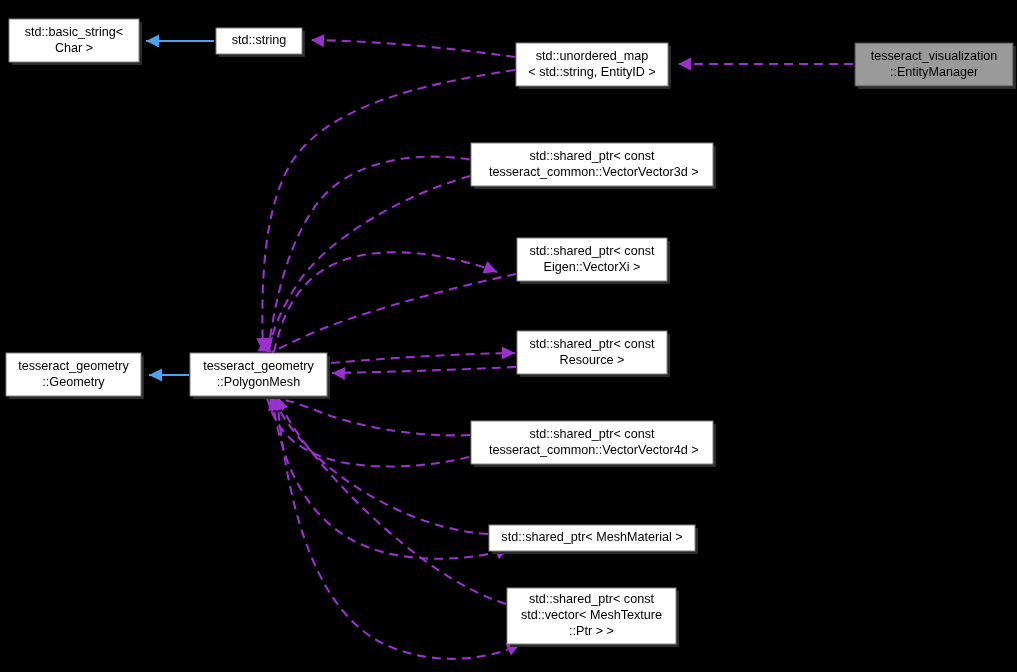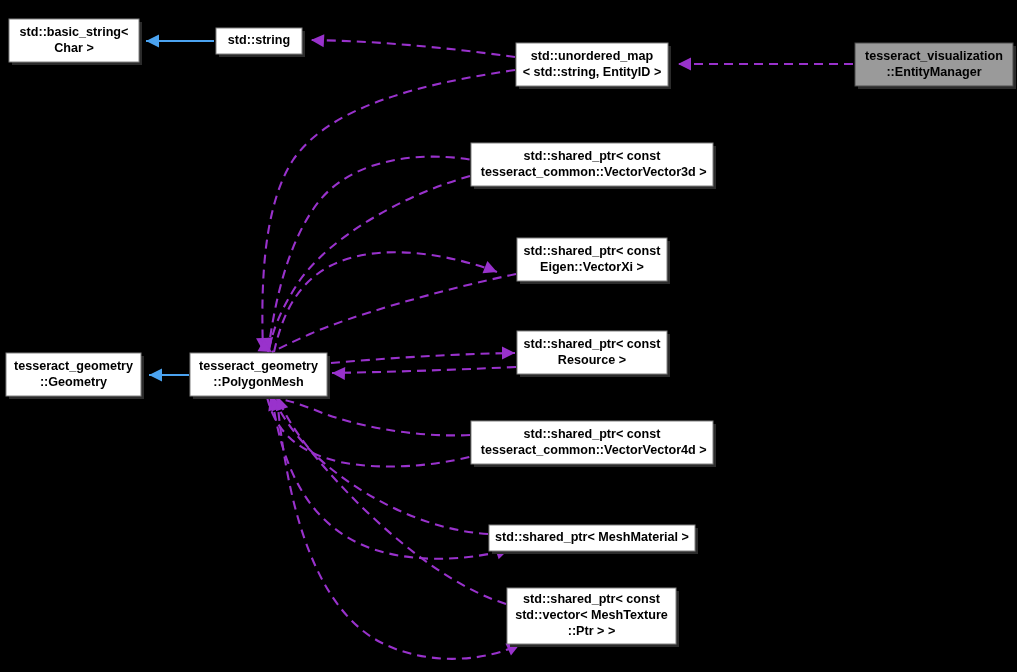--- a/index.html
+++ b/index.html
@@ -7,21 +7,20 @@
     padding: 0;
     background: #000000;
   }
   #diagram-root {
     position: relative;
     width: 1017px;
     height: 672px;
     background: #000000;
     overflow: hidden;
     font-family: "Liberation Sans", sans-serif;
-    font-weight: bold;
   }
   #graph-svg {
     position: absolute;
     left: 0;
     top: 0;
     width: 1017px;
     height: 672px;
     display: block;
   }
   .node-rect {

